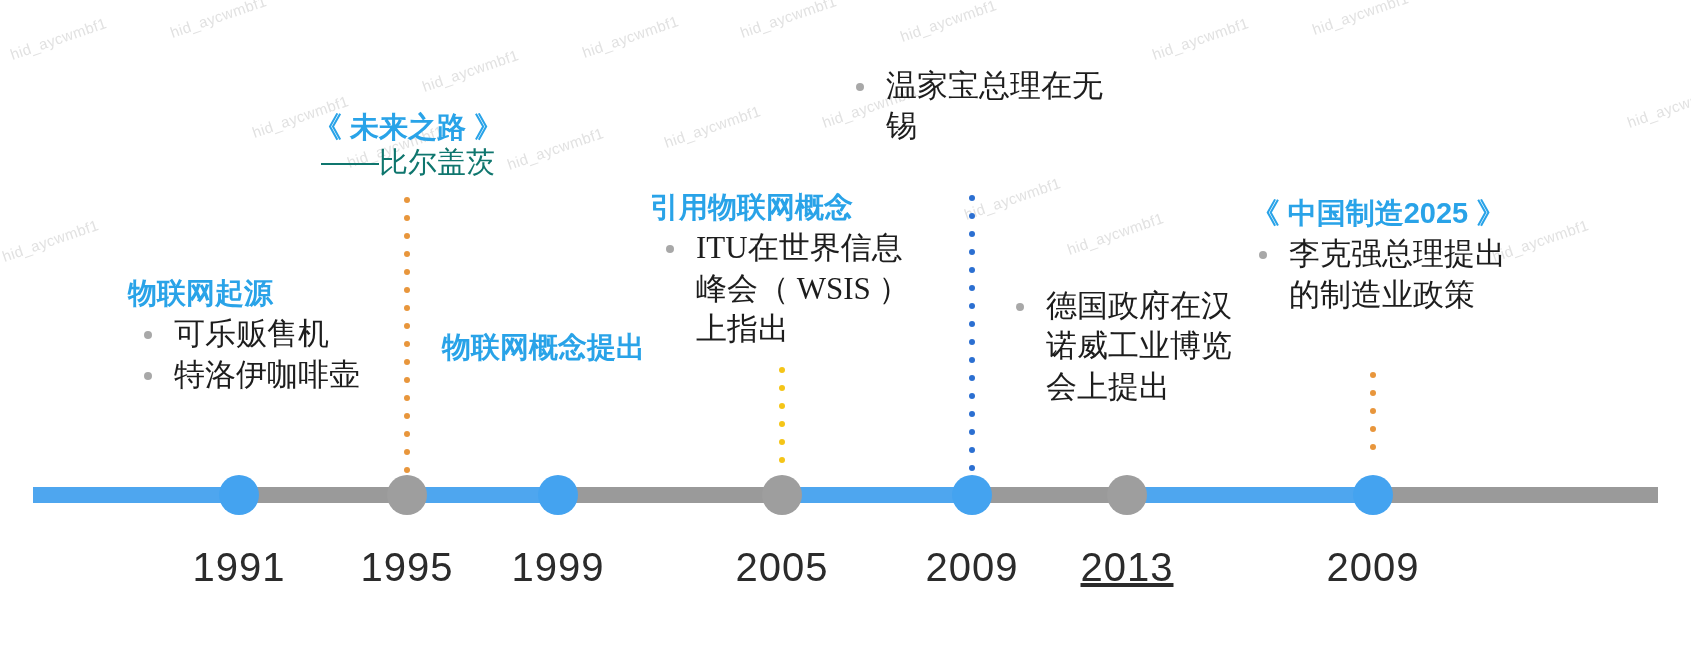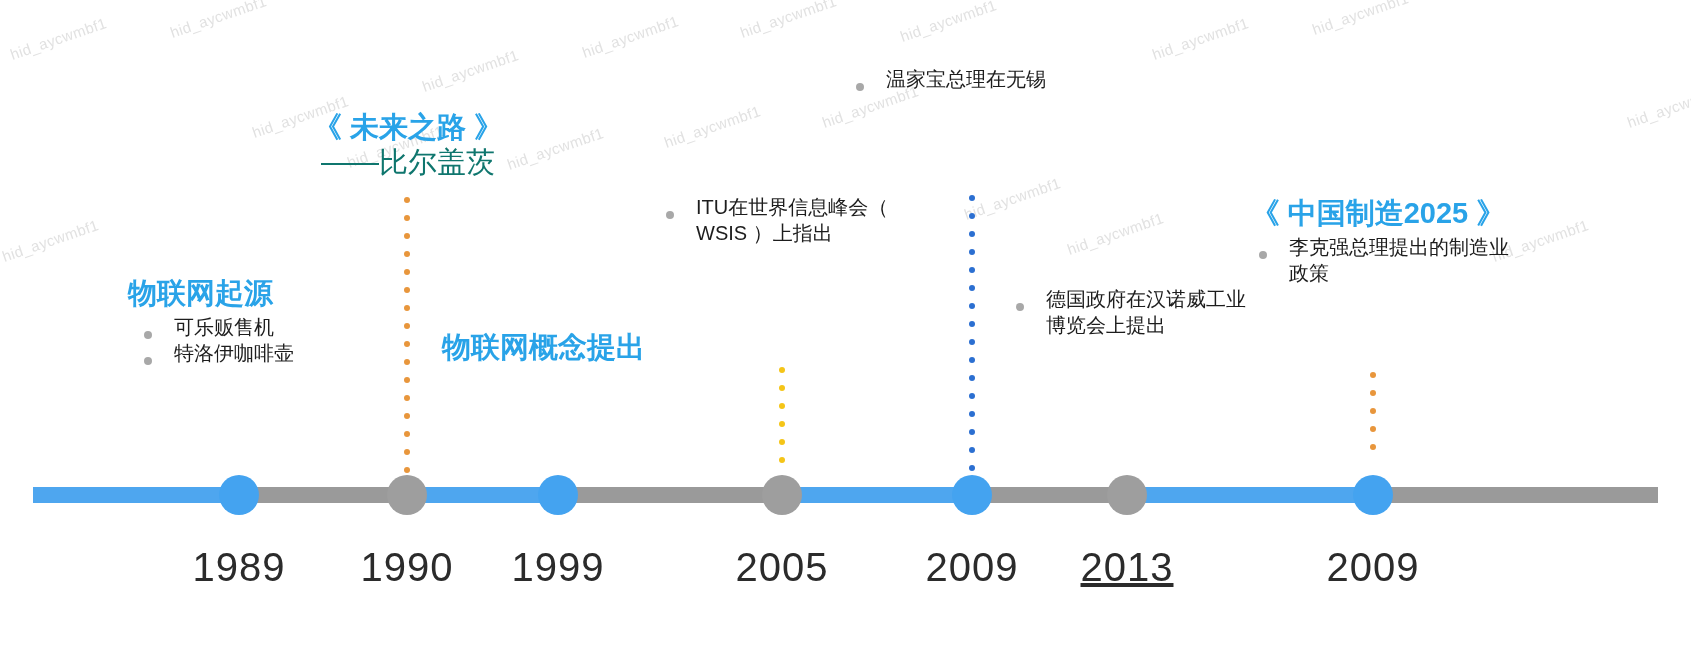--- a/index.html
+++ b/index.html
@@ -99,24 +99,24 @@
   }
   .card .title.center { text-align: center; }
   .card ul {
     list-style: none;
     margin: 4px 0 0 0;
     padding: 0;
   }
   .card li {
     position: relative;
     padding-left: 46px;
-    font-size: 20px;
+    font-size: 31px;
     line-height: 1.30;
     color: #1d1d1d;
-    font-family: Liberation Sans, sans-serif;
+    font-family: Liberation Serif, serif;
   }
   .card li::before {
     content: "";
     position: absolute;
     left: 16px;
     top: 17px;
     width: 8px;
     height: 8px;
     border-radius: 50%;
     background: #a8a8a8;
@@ -214,20 +214,21 @@
         </ul>
       </div>
       <div class="card" style="left: 282px; top: 110px; width: 252px;">
         <div class="title center">《 未来之路 》</div>
         <div style="font-size: 29px; line-height: 1.25; color: #0f766e; text-align: center; white-space: nowrap;">——比尔盖茨</div>
       </div>
       <div class="card" style="left: 442px; top: 330px; width: 250px;">
         <div class="title">物联网概念提出</div>
       </div>
       <div class="card" style="left: 650px; top: 190px; width: 260px;">
+        <div class="title">引用物联网概念</div>
         <ul>
           <li>ITU在世界信息峰会（ WSIS ）上指出</li>
         </ul>
       </div>
       <div class="card" style="left: 840px; top: 62px; width: 266px;">
         <ul>
           <li>温家宝总理在无锡</li>
         </ul>
       </div>
       <div class="card" style="left: 1000px; top: 282px; width: 250px;">
@@ -255,22 +256,22 @@
       <div class="node blue" style="left: 206px;"></div>
       <div class="node gray" style="left: 374px;"></div>
       <div class="node blue" style="left: 525px;"></div>
       <div class="node gray" style="left: 749px;"></div>
       <div class="node blue" style="left: 939px;"></div>
       <div class="node gray" style="left: 1094px;"></div>
       <div class="node blue" style="left: 1340px;"></div>
     </div>
 
   <div id="years">
-      <div class="year" style="left: 239px;">1989</div>
-      <div class="year" style="left: 407px;">1990</div>
+      <div class="year" style="left: 239px;">1991</div>
+      <div class="year" style="left: 407px;">1995</div>
       <div class="year" style="left: 558px;">1999</div>
       <div class="year" style="left: 782px;">2005</div>
       <div class="year" style="left: 972px;">2009</div>
       <div class="year" style="left: 1127px; text-decoration: underline;">2013</div>
       <div class="year" style="left: 1373px;">2009</div>
     </div>
 
 </div>
 
 </body></html>

